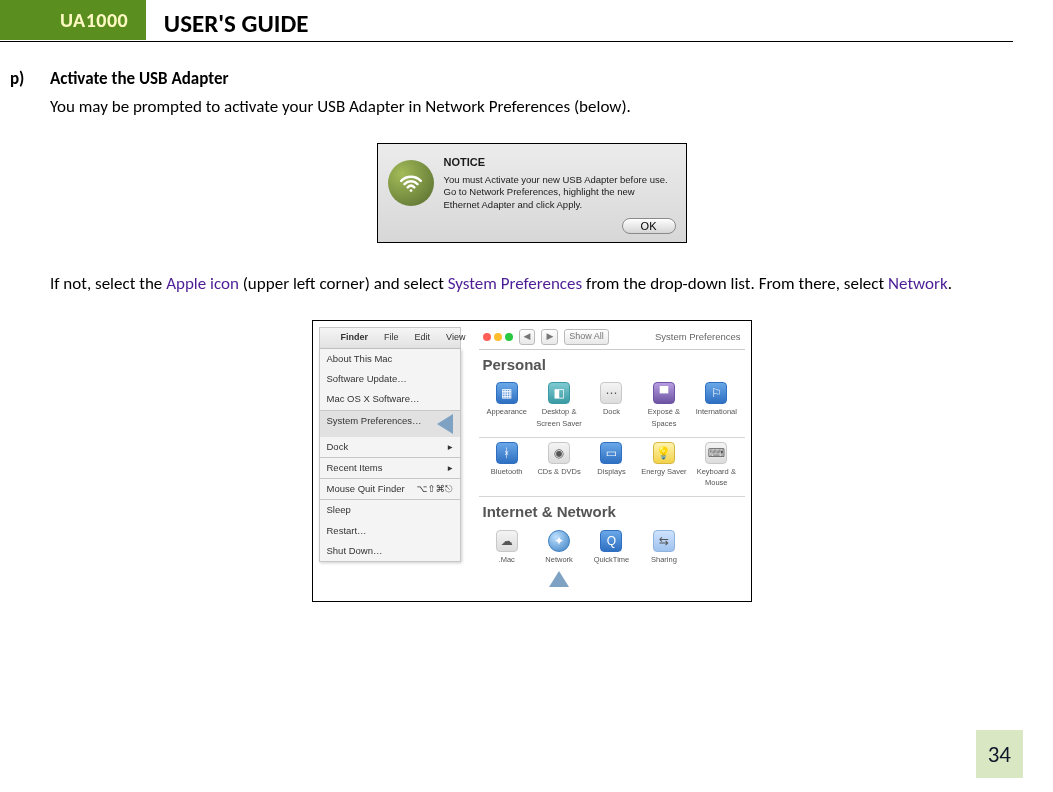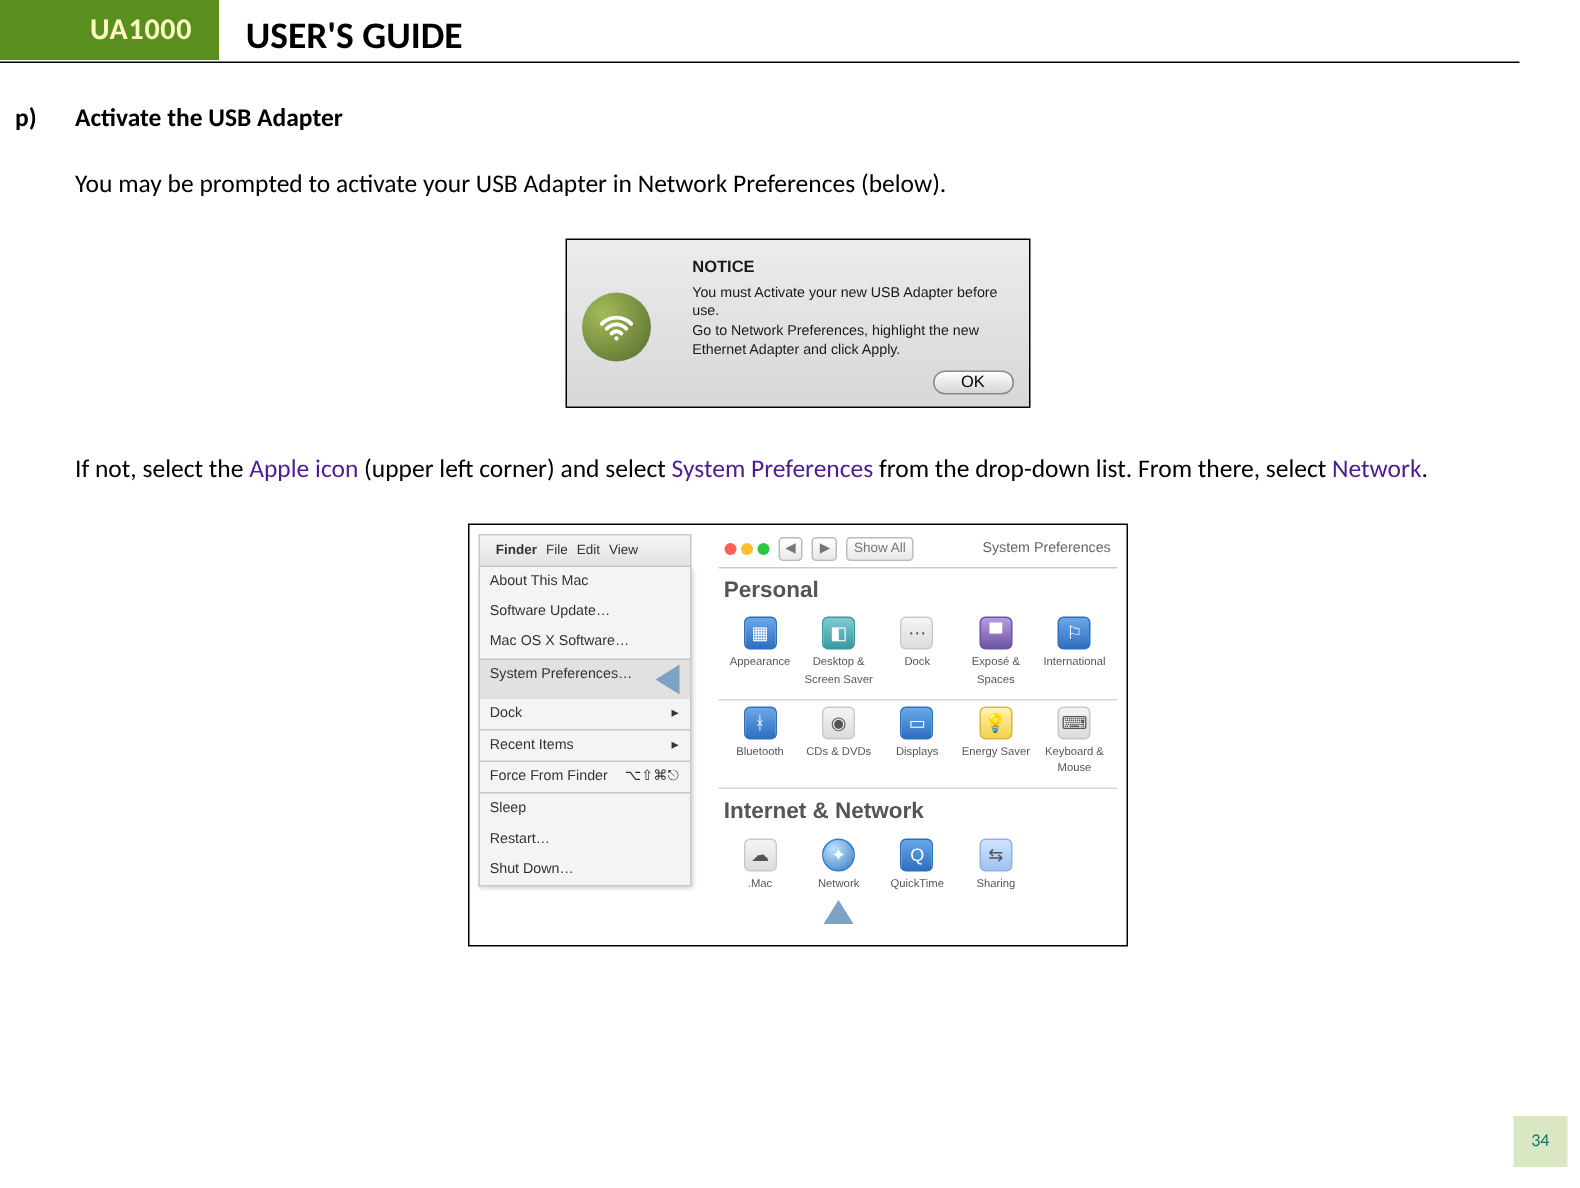--- a/index.html
+++ b/index.html
@@ -39,36 +39,36 @@
 
   
   .content { padding: 24px 40px 0 10px; }
   .item {
     display: flex;
     gap: 14px;
     font-size: 17px;
     line-height: 1.5;
   }
   .marker { font-weight: bold; min-width: 26px; }
-  .section-title { font-weight: bold; margin-bottom: 18px; }
+  .section-title { font-weight: bold; margin-bottom: 2px; }
   .para { margin: 0 0 6px; }
   .linkish { color: #4c1d95; }
 
   
   .figure-wrap { display: flex; justify-content: center; margin: 24px 0 28px; }
   .notice-dialog {
     width: 310px;
     border: 1px solid #000;
     background: linear-gradient(#ececec, #d7d7d7);
     font-family: "Lucida Grande", Arial, sans-serif;
     font-size: 10px;
     color: #1a1a1a;
     padding: 10px 10px 8px;
   }
-  .notice-row { display: flex; gap: 28px; align-items: flex-end; }
+  .notice-row { display: flex; gap: 10px; align-items: center; }
   .notice-icon {
     width: 46px; height: 46px; border-radius: 50%;
     background: radial-gradient(circle at 30% 30%, #a3bb58, #556b2f);
     display: flex; align-items: center; justify-content: center;
     flex-shrink: 0;
     color: #fff;
   }
   .notice-icon svg { width: 26px; height: 26px; }
   .notice-title { font-weight: bold; font-size: 11px; margin-bottom: 3px; }
   .notice-text { font-size: 9.5px; line-height: 1.35; }
@@ -87,21 +87,21 @@
     width: 440px;
     border: 1px solid #000;
     padding: 6px;
     display: flex;
     gap: 18px;
     font-family: "Lucida Grande", Arial, sans-serif;
     color: #333;
   }
   .apple-menu { width: 142px; }
   .menu-bar {
-    display: flex; gap: 6px; align-items: center;
+    display: flex; gap: 16px; align-items: center;
     background: linear-gradient(#f5f5f5,#e2e2e2);
     border: 1px solid #c7c7c7;
     font-size: 9px;
     padding: 3px 5px;
   }
   .apple-logo { color:#4772b3; font-size:12px; line-height:1; }
   .menu-bar b { font-weight: bold; }
   .dropdown {
     border: 1px solid #c7c7c7;
     border-top: none;
@@ -170,25 +170,25 @@
   .sp-icon.blue   { background:linear-gradient(#6aa8e8,#2e6fc1); color:#fff; border-color:#2e6fc1;}
   .sp-icon.teal   { background:linear-gradient(#7fcad2,#3a9aa3); color:#fff; border-color:#3a9aa3;}
   .sp-icon.purple { background:linear-gradient(#b79de0,#6d54a3); color:#fff; border-color:#6d54a3;}
   .sp-icon.yellow { background:linear-gradient(#fff3b0,#f3d24b); border-color:#d4b93e;}
   .sp-icon.globe  { background:radial-gradient(circle at 35% 30%, #bde1ff, #3b7ec2); color:#fff; border-color:#3b7ec2; border-radius:50%; }
   .sp-icon.folder { background:linear-gradient(#cfe3ff,#9fc2ee); border-color:#8fb4de;}
 
   
   .page-num {
     position:absolute;
-    right: 8px;
+    right: 30px;
     bottom: 14px;
     background:#d9e8c3;
-    color:#0f766e;
-    font-size:12px;
+    color:#0f172a;
+    font-size:23px;
     padding:10px 12px;
   }
 </style>
 </head>
 <body>
 
 <div class="header">
   <span class="header-badge">UA1000</span>
   <span class="header-title">USER'S GUIDE</span>
 </div>
@@ -260,21 +260,21 @@
                   <span>Dock</span>
                   <span>▸</span>
                 </div>
               <hr>
               <div class="mi">
                   <span>Recent Items</span>
                   <span>▸</span>
                 </div>
               <hr>
               <div class="mi">
-                  <span>Force From Finder</span>
+                  <span>Mouse Quit Finder</span>
                   <span>⌥⇧⌘⎋</span>
                 </div>
               <hr>
               <div class="mi">
                   <span>Sleep</span>
                 </div>
               <div class="mi">
                   <span>Restart…</span>
                 </div>
               <div class="mi">

